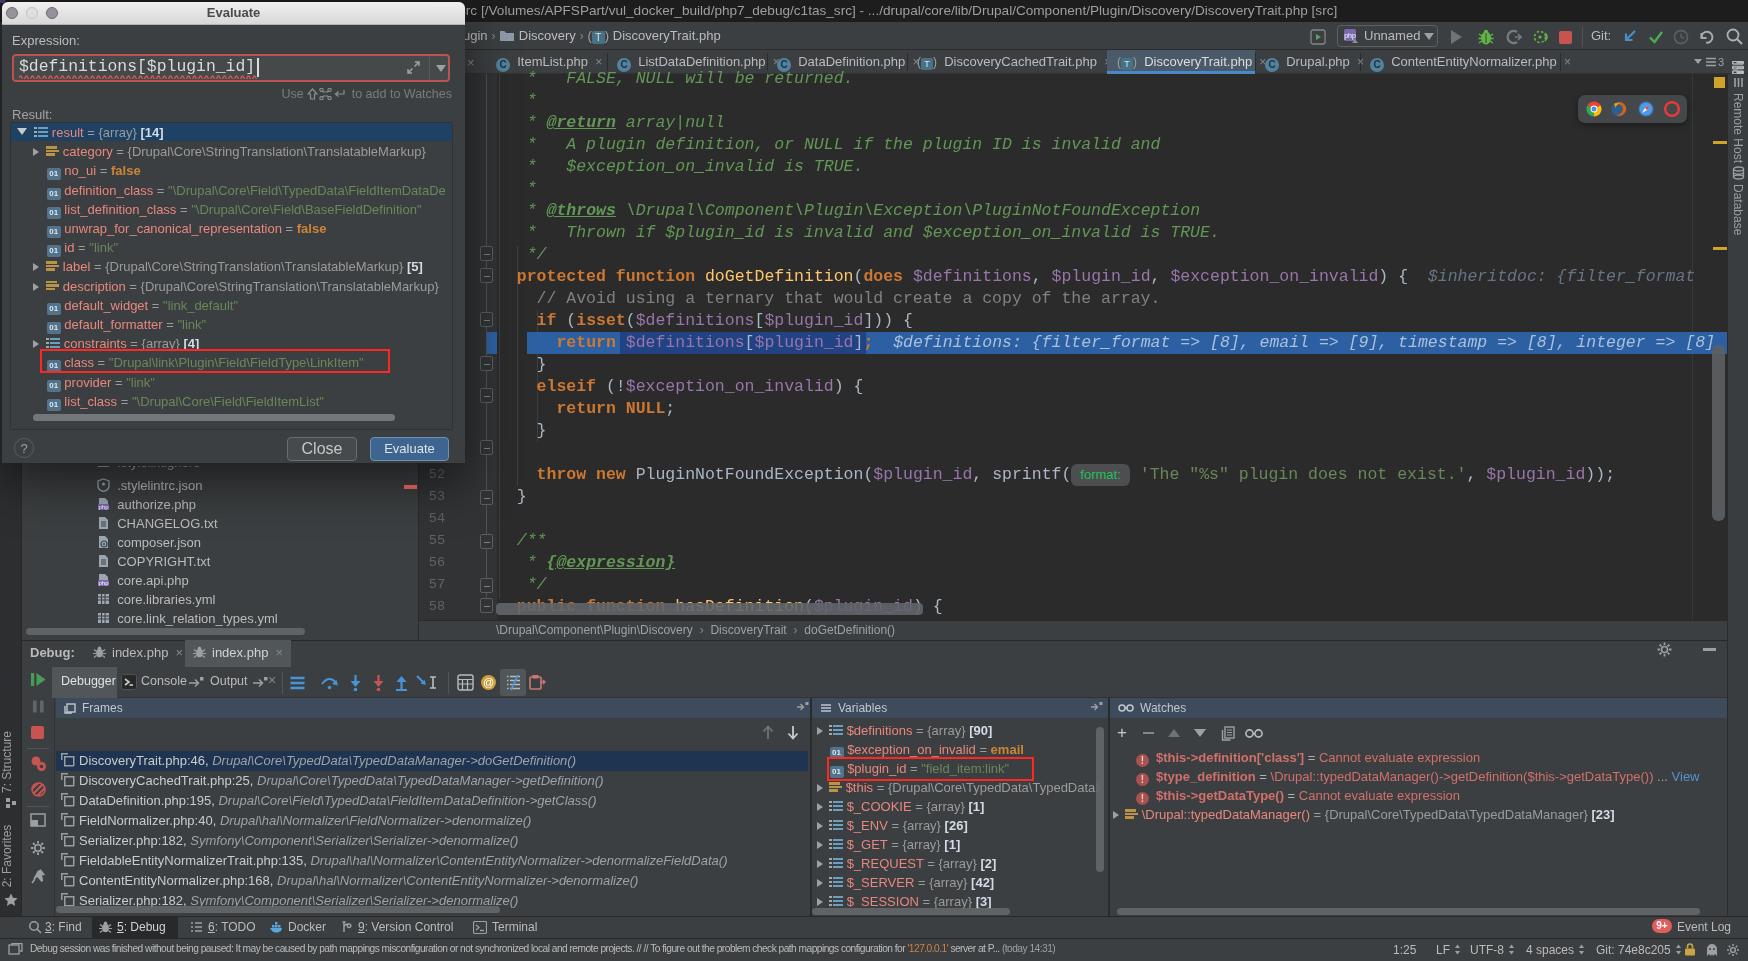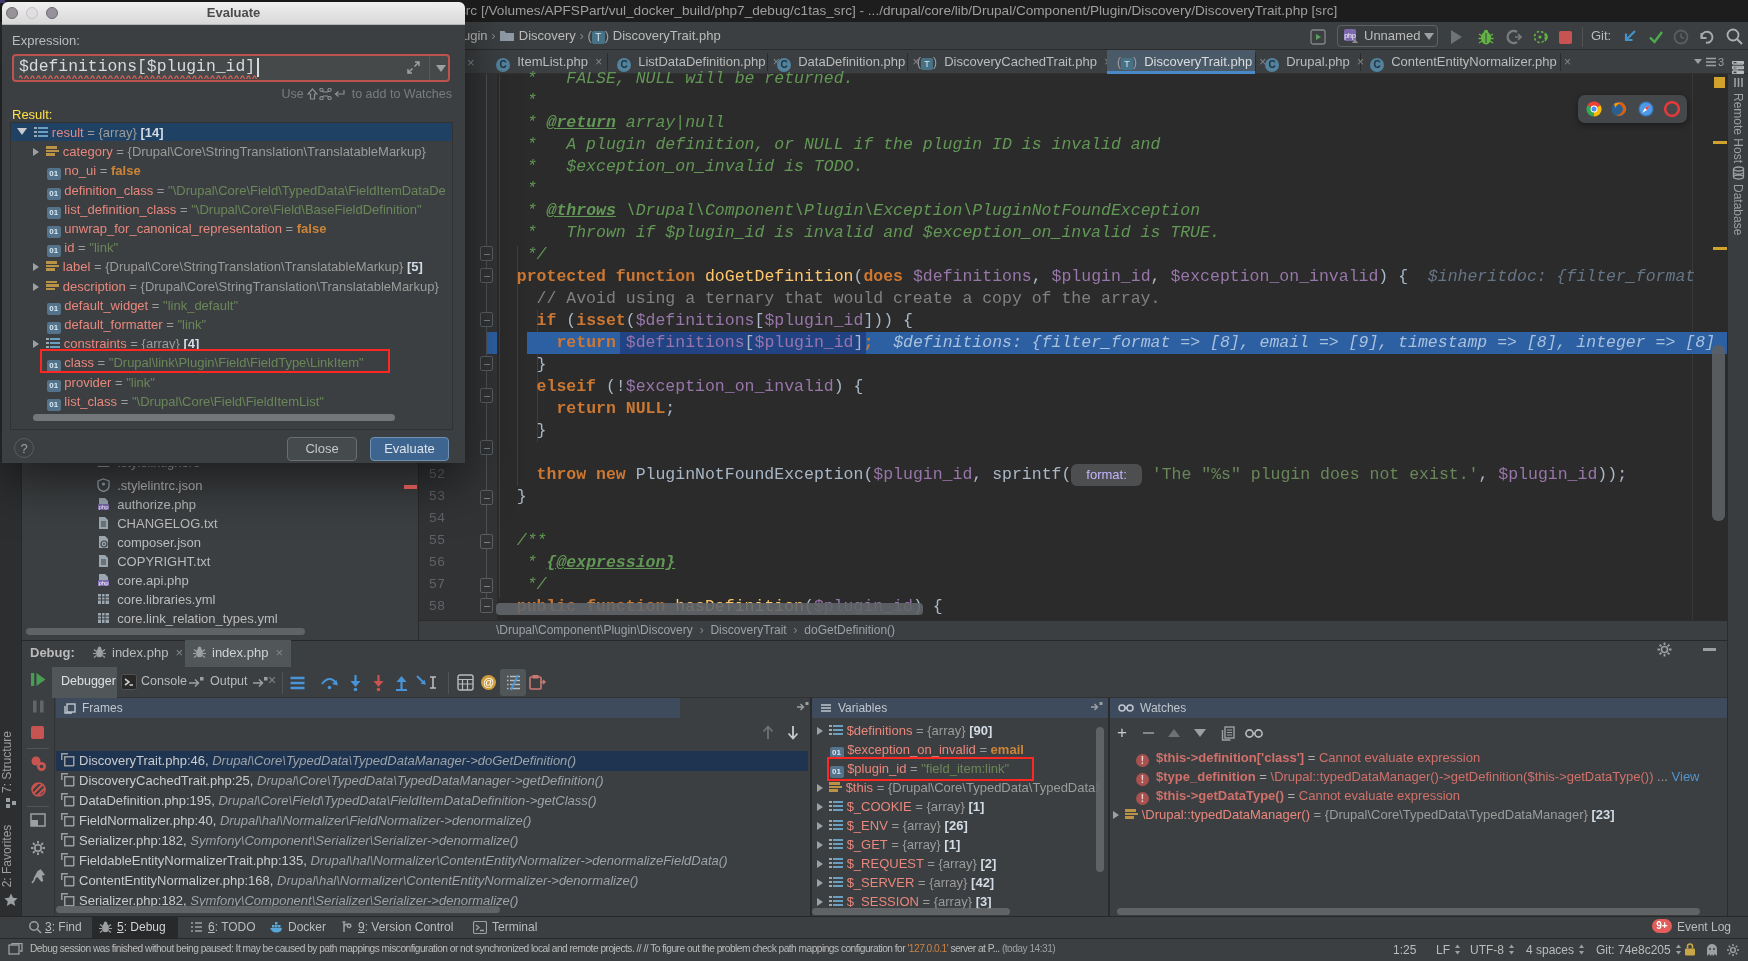--- a/index.html
+++ b/index.html
@@ -41,21 +41,21 @@
  linear-gradient(#9a9da0,#9a9da0) 1px 0px/7px 1.5px no-repeat,
  linear-gradient(#9a9da0,#9a9da0) 1px 0px/1.5px 7px no-repeat}
 .hdr{position:absolute;top:698px;height:20px;background:#3d4b5c;color:#c0c7ce;font-size:12px;line-height:20px}
 .werr{color:#d0706a}
 .wicon{display:inline-block;width:13px;height:13px;border-radius:50%;background:#a8514f;color:#e6d3d2;font-size:10px;font-weight:bold;text-align:center;line-height:13px;vertical-align:-2px;margin-right:7px}
 .sbtxt{font-size:12px;color:#bbbbbb}
 .updown{display:inline-block;vertical-align:-1px;margin-left:4px}
 .scrollh{position:absolute;background:#616569;border-radius:4px;opacity:.9;z-index:6}
 .fold{position:absolute;left:480px;width:13px;height:15px;border:1px solid #5a5e61;background:#313335;border-radius:2px}
 .fold:after{content:"";position:absolute;left:2.5px;top:6.5px;width:6px;height:1.5px;background:#7d8184}
-.chip{display:inline-block;background:#4c4e50;color:#c4b5fd;border-radius:6px;font-size:13px;padding:0 15px;font-style:normal;font-family:"Liberation Sans",sans-serif}
+.chip{display:inline-block;background:#4c4e50;color:#22c55e;border-radius:6px;font-size:13px;padding:0 9px;font-style:normal;font-family:"Liberation Sans",sans-serif}
 </style></head>
 <body>
 <div id="stage">
 <div class="abs" style="left:0;top:0;width:1748px;height:22px;background:#1d1d1d"></div>
 <div class="abs" style="left:419px;top:0;width:1329px;height:22px;text-align:left;font-size:13.6px;color:#9f9f9f;line-height:21px;white-space:nowrap;overflow:hidden"><span id="titletext">c1tas_src [/Volumes/APFSPart/vul_docker_build/php7_debug/c1tas_src] - .../drupal/core/lib/Drupal/Component/Plugin/Discovery/DiscoveryTrait.php [src]</span></div>
 <div class="abs" style="left:0;top:22px;width:1748px;height:28px;background:#3c3f41;border-bottom:1px solid #2b2b2b"></div>
 <div class="abs" style="left:463px;top:26px;height:20px;line-height:20px;font-size:13px;color:#bbbbbb">ugin <span class="crumb-sep">›</span> <svg width="16" height="13" style="vertical-align:-2px">
         <path d="M1 3 L1 12 L15 12 L15 4 L7 4 L5.5 2 L1 2 Z" fill="#8e9ba6"></path>
       </svg> Discovery <span class="crumb-sep">›</span> <span style="color:#9da0a2">(</span><span style="display:inline-block;background:#477286;color:#d3e5ee;width:13px;height:13px;font-size:10px;text-align:center;line-height:13px;border-radius:2px;vertical-align:-1px">T</span><span style="color:#9da0a2">)</span> DiscoveryTrait.php</div>
 <svg class="abs" style="left:1310px;top:29px" width="16" height="16">
@@ -147,21 +147,21 @@
 <div class="abs" style="left:537px;top:354px;width:1px;height:88px;background:#3c3e40"></div>
 <div class="abs" style="left:1692px;top:74px;width:1px;height:546px;background:#36383a"></div>
 <div class="abs" style="left:487px;top:332px;width:10px;height:22px;background:#2d60a3"></div>
 <div class="abs" style="left:527px;top:332px;width:1200px;height:22px;background:#2d60a3"></div>
 <div class="abs" style="left:620px;top:332px;width:246px;height:22px;background:#214283"></div>
 <div class="abs" style="left:0;top:0;width:1727px;height:620px;overflow:hidden;pointer-events:none">
       <div class="cl" style="top:68px">  <span class="dc"> *   FALSE, NULL will be returned.</span></div>
       <div class="cl" style="top:90px">  <span class="dc"> *</span></div>
       <div class="cl" style="top:112px">  <span class="dc"> * <span class="dct">@return</span> array|null</span></div>
       <div class="cl" style="top:134px">  <span class="dc"> *   A plugin definition, or NULL if the plugin ID is invalid and</span></div>
-      <div class="cl" style="top:156px">  <span class="dc"> *   $exception_on_invalid is TODO.</span></div>
+      <div class="cl" style="top:156px">  <span class="dc"> *   $exception_on_invalid is TRUE.</span></div>
       <div class="cl" style="top:178px">  <span class="dc"> *</span></div>
       <div class="cl" style="top:200px">  <span class="dc"> * <span class="dct">@throws</span> \Drupal\Component\Plugin\Exception\PluginNotFoundException</span></div>
       <div class="cl" style="top:222px">  <span class="dc"> *   Thrown if $plugin_id is invalid and $exception_on_invalid is TRUE.</span></div>
       <div class="cl" style="top:244px">  <span class="dc"> */</span></div>
       <div class="cl" style="top:266px">  <span class="k">protected</span> <span class="k">function</span> <span class="fn">doGetDefinition</span>(<span class="k">does</span> <span class="v">$definitions</span>, <span class="v">$plugin_id</span>, <span class="v">$exception_on_invalid</span>) {  <span class="hint">$inheritdoc: {filter_format</span></div>
       <div class="cl" style="top:288px">    <span class="cm">// Avoid using a ternary that would create a copy of the array.</span></div>
       <div class="cl" style="top:310px">    <span class="k">if</span> (<span class="k">isset</span>(<span class="v">$definitions</span>[<span class="v">$plugin_id</span>])) {</div>
       <div class="cl" style="top:332px">      <span class="k">return</span> <span class="v">$definitions</span>[<span class="v">$plugin_id</span>]<span class="k">;</span>  <span class="hintsel">$definitions: {filter_format =&gt; [8], email =&gt; [9], timestamp =&gt; [8], integer =&gt; [8]</span></div>
       <div class="cl" style="top:354px">    }</div>
       <div class="cl" style="top:376px">    <span class="k">elseif</span> (!<span class="v">$exception_on_invalid</span>) {</div>
@@ -423,21 +423,21 @@
 <svg class="abs" style="left:505px;top:674px" width="17" height="17">
       <path d="M5 2.5 H15 M5 6.5 H15 M5 10.5 H15 M5 14.5 H15" stroke="#b9bcbe" stroke-width="1.4"></path>
       <path d="M2 2.5 H3.5 M2 6.5 H3.5 M2 10.5 H3.5 M2 14.5 H3.5" stroke="#b9bcbe" stroke-width="1.4"></path>
       <path d="M13 1 L6 16" stroke="#4794d8" stroke-width="1.8"></path>
     </svg>
 <svg class="abs" style="left:528px;top:674px" width="18" height="17">
       <rect x="2" y="3" width="11" height="12" rx="1" fill="none" stroke="#c97872" stroke-width="1.6"></rect>
       <rect x="4.5" y="1" width="6" height="3.5" fill="#c97872"></rect>
       <path d="M12 8 H17 M15 6 L17 8 L15 10" stroke="#c97872" stroke-width="1.4" fill="none"></path>
     </svg>
-<div class="hdr" style="left:56px;width:624px"><svg width="12" height="11" style="vertical-align:-2px;margin:0 6px 0 8px">
+<div class="hdr" style="left:56px;width:754px"><svg width="12" height="11" style="vertical-align:-2px;margin:0 6px 0 8px">
         <rect x="3" y="1" width="8" height="8" fill="none" stroke="#c0c7ce" stroke-width="1.4"></rect>
         <path d="M1 3 V10 H8" stroke="#c0c7ce" stroke-width="1.4" fill="none"></path>
       </svg>Frames</div>
 <div class="hdr" style="left:812px;width:296px"><svg width="12" height="10" style="vertical-align:-1px;margin:0 6px 0 8px">
         <path d="M1 2 H11 M1 5 H11 M1 8 H11" stroke="#c0c7ce" stroke-width="1.6"></path>
       </svg>Variables</div>
 <div class="hdr" style="left:1110px;width:638px"><svg width="16" height="10" style="vertical-align:-1px;margin:0 6px 0 8px">
         <circle cx="4" cy="5" r="3" fill="none" stroke="#c0c7ce" stroke-width="1.5"></circle>
         <circle cx="12" cy="5" r="3" fill="none" stroke="#c0c7ce" stroke-width="1.5"></circle>
         <path d="M7 5 H9" stroke="#c0c7ce" stroke-width="1.5"></path>
@@ -612,36 +612,36 @@
     </svg>
 <div class="abs" style="left:429px;top:56px;width:1px;height:24px;background:#55595a"></div>
 <div class="abs tri-d" style="left:436px;top:65px;border-top-color:#9da0a2"></div>
 <div class="abs" style="left:0;top:87px;width:452px;text-align:right;font-size:12.5px;color:#787d80">Use <svg width="11" height="12" style="vertical-align:-2px">
         <path d="M5.5 1 L10 6 H7.5 V11 H3.5 V6 H1 Z" fill="none" stroke="#8a8f92" stroke-width="1.2"></path>
       </svg><svg width="13" height="12" style="vertical-align:-2px;margin:0 1px">
         <path d="M4 4 H9 M4 8 H9 M4 4 V1.8 a1.6 1.6 0 1 0 -1.6 1.6 H4 M9 4 V1.8 a1.6 1.6 0 1 1 1.6 1.6 H9 M4 8 V10.2 a1.6 1.6 0 1 1 -1.6 -1.6 H4 M9 8 V10.2 a1.6 1.6 0 1 0 1.6 -1.6 H9" stroke="#8a8f92" stroke-width="1.1" fill="none"></path>
       </svg><svg width="13" height="12" style="vertical-align:-2px;margin-right:2px">
         <path d="M11 2 V6 H3 M5.5 3.5 L2.5 6 L5.5 8.5" stroke="#8a8f92" stroke-width="1.2" fill="none"></path>
       </svg> to add to Watches</div>
-<div class="abs" style="left:12px;top:107px;font-size:13px;color:#fde047">Result:</div>
+<div class="abs" style="left:12px;top:107px;font-size:13px;color:#a3a3a3">Result:</div>
 <div class="abs" style="left:10px;top:122px;width:443px;height:308px;background:#3c3f41;border:1px solid #323232;overflow:hidden"></div>
 <div class="abs" style="left:11px;top:123px;width:441px;height:18px;background:#1e4164"></div>
 <div class="trow" style="left:17px;top:123px;width:428px"><span><span style="display:inline-block;width:0;height:0;border-left:5px solid transparent;border-right:5px solid transparent;border-top:7px solid #c8cacc;vertical-align:2px"></span></span>&nbsp; <span class="iconarr"><i style="top:1px"></i><i style="top:5px"></i><i style="top:9px"></i><em style="top:1px"></em><em style="top:5px"></em><em style="top:9px"></em></span> <span class="tname">result</span><span class="tval"> = <span class="tval">{array}</span> <span class="tnum">[14]</span></span></div>
 <div class="trow" style="left:33px;top:142.2px;width:412px"><span><span class="expander"></span></span>&nbsp; <span class="iconobj"><i style="top:1px;width:11px"></i><i style="top:4.5px;width:13px"></i><i style="top:8px;width:9px"></i></span> <span class="tname">category</span><span class="tval"> = <span class="tval">{Drupal\Core\StringTranslation\TranslatableMarkup}</span></span></div>
 <div class="trow" style="left:33px;top:161.39999999999998px;width:412px"><span><span style="display:inline-block;width:6.5px"></span></span>&nbsp; <span class="icon01">01</span> <span class="tname">no_ui</span><span class="tval"> = <span class="tbool">false</span></span></div>
 <div class="trow" style="left:33px;top:180.59999999999997px;width:412px"><span><span style="display:inline-block;width:6.5px"></span></span>&nbsp; <span class="icon01">01</span> <span class="tname">definition_class</span><span class="tval"> = <span class="tstr">"\Drupal\Core\Field\TypedData\FieldItemDataDefinition"</span></span></div>
 <div class="trow" style="left:33px;top:199.79999999999995px;width:412px"><span><span style="display:inline-block;width:6.5px"></span></span>&nbsp; <span class="icon01">01</span> <span class="tname">list_definition_class</span><span class="tval"> = <span class="tstr">"\Drupal\Core\Field\BaseFieldDefinition"</span></span></div>
 <div class="trow" style="left:33px;top:218.99999999999994px;width:412px"><span><span style="display:inline-block;width:6.5px"></span></span>&nbsp; <span class="icon01">01</span> <span class="tname">unwrap_for_canonical_representation</span><span class="tval"> = <span class="tbool">false</span></span></div>
 <div class="trow" style="left:33px;top:238.19999999999993px;width:412px"><span><span style="display:inline-block;width:6.5px"></span></span>&nbsp; <span class="icon01">01</span> <span class="tname">id</span><span class="tval"> = <span class="tstr">"link"</span></span></div>
 <div class="trow" style="left:33px;top:257.3999999999999px;width:412px"><span><span class="expander"></span></span>&nbsp; <span class="iconobj"><i style="top:1px;width:11px"></i><i style="top:4.5px;width:13px"></i><i style="top:8px;width:9px"></i></span> <span class="tname">label</span><span class="tval"> = <span class="tval">{Drupal\Core\StringTranslation\TranslatableMarkup}</span> <span class="tnum">[5]</span></span></div>
 <div class="trow" style="left:33px;top:276.5999999999999px;width:412px"><span><span class="expander"></span></span>&nbsp; <span class="iconobj"><i style="top:1px;width:11px"></i><i style="top:4.5px;width:13px"></i><i style="top:8px;width:9px"></i></span> <span class="tname">description</span><span class="tval"> = <span class="tval">{Drupal\Core\StringTranslation\TranslatableMarkup}</span></span></div>
 <div class="trow" style="left:33px;top:295.7999999999999px;width:412px"><span><span style="display:inline-block;width:6.5px"></span></span>&nbsp; <span class="icon01">01</span> <span class="tname">default_widget</span><span class="tval"> = <span class="tstr">"link_default"</span></span></div>
 <div class="trow" style="left:33px;top:314.9999999999999px;width:412px"><span><span style="display:inline-block;width:6.5px"></span></span>&nbsp; <span class="icon01">01</span> <span class="tname">default_formatter</span><span class="tval"> = <span class="tstr">"link"</span></span></div>
 <div class="trow" style="left:33px;top:334.1999999999999px;width:412px"><span><span class="expander"></span></span>&nbsp; <span class="iconarr"><i style="top:1px"></i><i style="top:5px"></i><i style="top:9px"></i><em style="top:1px"></em><em style="top:5px"></em><em style="top:9px"></em></span> <span class="tname">constraints</span><span class="tval"> = <span class="tval">{array}</span> <span class="tnum">[4]</span></span></div>
 <div class="trow" style="left:33px;top:353.39999999999986px;width:412px"><span><span style="display:inline-block;width:6.5px"></span></span>&nbsp; <span class="icon01">01</span> <span class="tname">class</span><span class="tval"> = <span class="tstr">"Drupal\link\Plugin\Field\FieldType\LinkItem"</span></span></div>
 <div class="trow" style="left:33px;top:372.59999999999985px;width:412px"><span><span style="display:inline-block;width:6.5px"></span></span>&nbsp; <span class="icon01">01</span> <span class="tname">provider</span><span class="tval"> = <span class="tstr">"link"</span></span></div>
 <div class="trow" style="left:33px;top:391.79999999999984px;width:412px"><span><span style="display:inline-block;width:6.5px"></span></span>&nbsp; <span class="icon01">01</span> <span class="tname">list_class</span><span class="tval"> = <span class="tstr">"\Drupal\Core\Field\FieldItemList"</span></span></div>
 <div class="abs" style="left:40px;top:349px;width:350px;height:24px;border:2.5px solid #ff2721"></div>
 <div class="scrollh" style="left:33px;top:414px;width:362px;height:7px;background:#7a7d80"></div>
 <div class="abs" style="left:14px;top:438px;width:20px;height:20px;border-radius:50%;border:1px solid #5a5d5e;color:#9da0a2;font-size:13px;text-align:center;line-height:20px">?</div>
-<div class="abs" style="left:287px;top:437px;width:70px;height:24px;background:#454a4c;border:1px solid #6a6e70;border-radius:4px;color:#c7c7c7;font-size:13px;text-align:center;line-height:22px">Close</div>
+<div class="abs" style="left:287px;top:437px;width:70px;height:24px;background:#454a4c;border:1px solid #6a6e70;border-radius:4px;color:#c7c7c7;font-size:16px;text-align:center;line-height:22px">Close</div>
 <div class="abs" style="left:370px;top:437px;width:79px;height:24px;background:#3e658f;border:1px solid #6e92b4;border-radius:4px;color:#dde3e8;font-size:13px;text-align:center;line-height:22px">Evaluate</div>
 <div class="abs" style="left:0;top:0;width:5px;height:3px;background:#43356e"></div>
 </div>
 </body></html>

